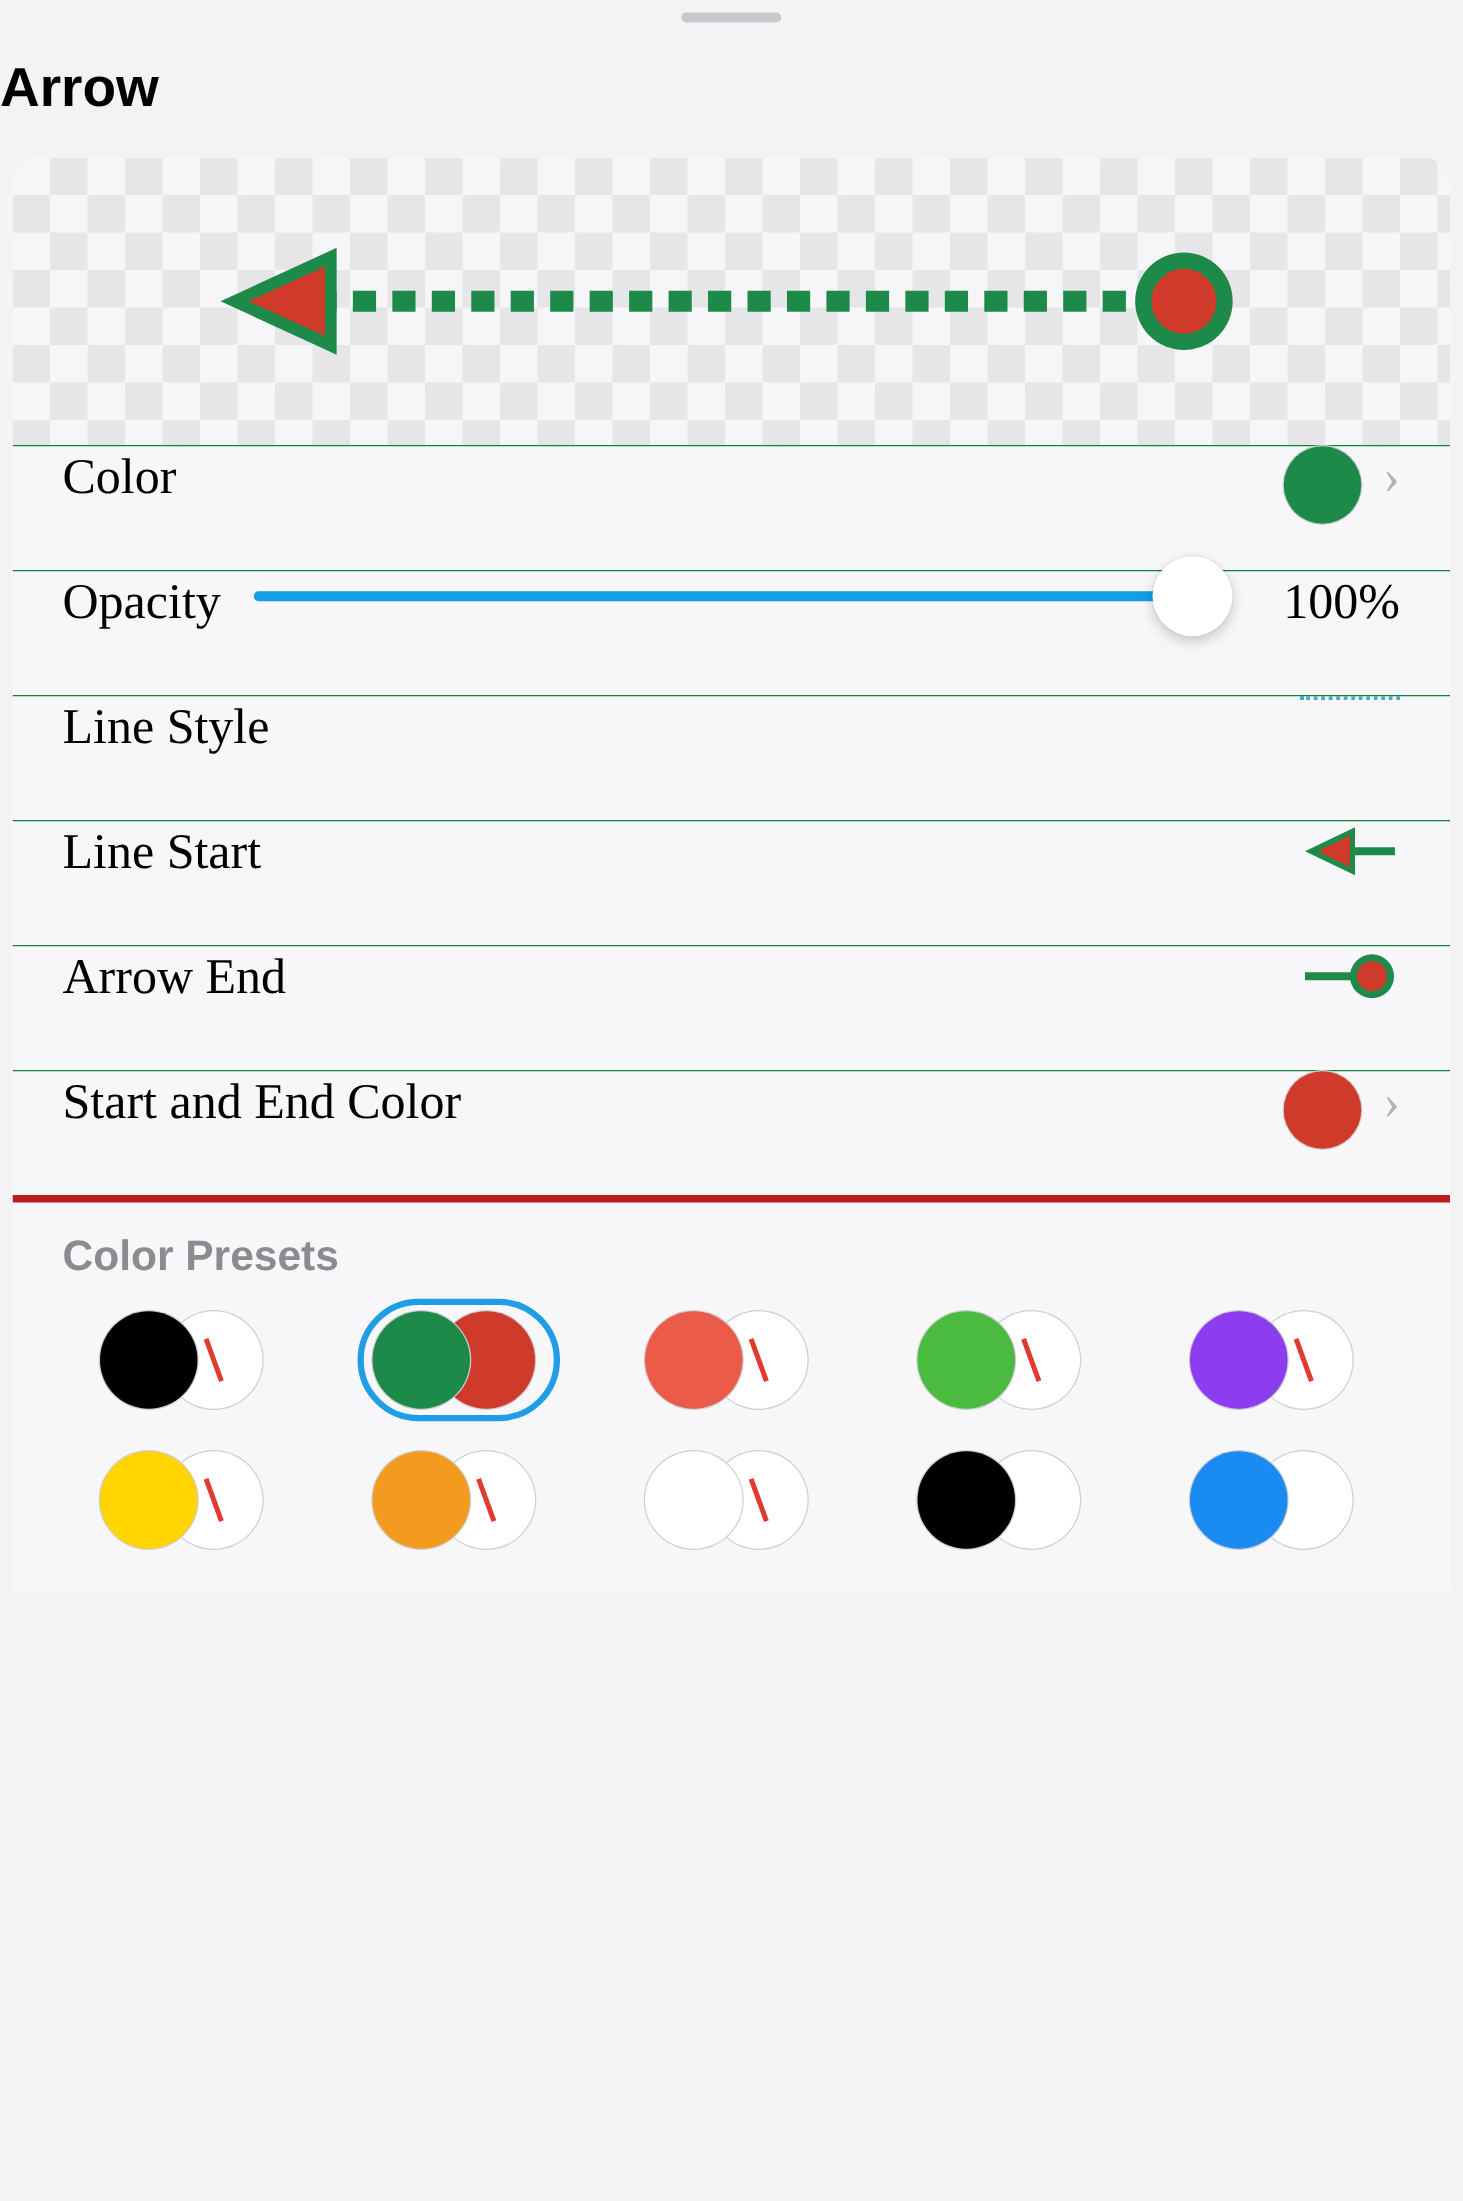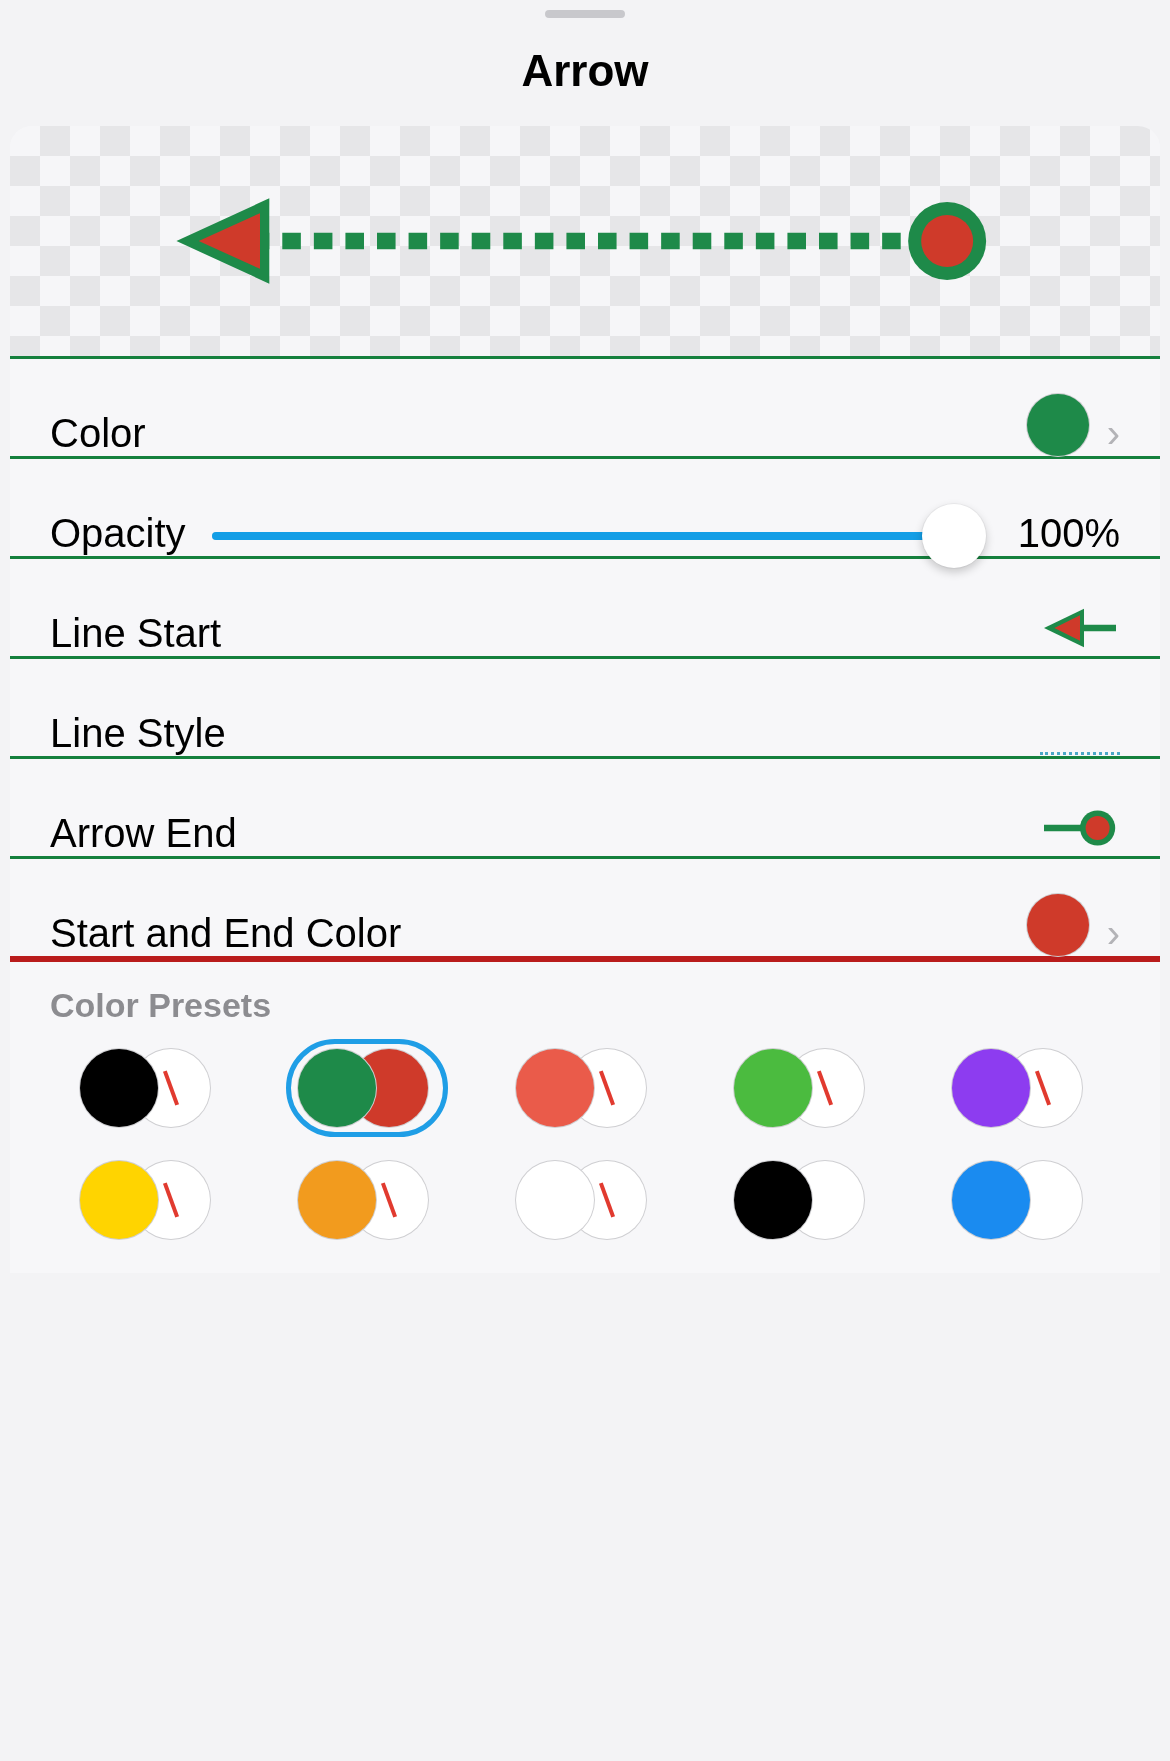--- a/index.html
+++ b/index.html
@@ -12,21 +12,21 @@
     overflow: hidden;
   }
   .sheet {
     width: 100%;
   }
   .grabber {
     width: 80px; height: 8px; background: #c8c8cc; border-radius: 4px;
     margin: 10px auto 0;
   }
   .title {
-    text-align: center;
+    text-align: left;
     font-size: 44px;
     font-weight: 700;
     color: #000;
     padding: 28px 0 30px;
   }
   .panel {
     margin: 0 10px;
     background: #f7f7f9;
     border-radius: 22px 22px 0 0;
     overflow: hidden;
@@ -36,24 +36,25 @@
     background-image:
       linear-gradient(45deg,#e6e6e8 25%,transparent 25%,transparent 75%,#e6e6e8 75%),
       linear-gradient(45deg,#e6e6e8 25%,transparent 25%,transparent 75%,#e6e6e8 75%);
     background-color:#f6f6f8;
     background-size: 60px 60px;
     background-position: 0 0, 30px 30px;
     display:flex; align-items:center; justify-content:center;
   }
   .preview svg { width: 92%; height: 130px; }
   .row {
-    display:flex; align-items:flex-end;
+    display:flex; align-items:flex-start;
     padding: 0 40px;
     min-height: 100px;
-    border-top: 3px solid #15803d;
+    border-top: 1px solid #15803d;
+    font-family: Liberation Serif, serif;
   }
   .row:first-of-type { border-top: none; }
   .row .label {
     font-size: 40px; color: #000; flex: 0 0 auto;
   }
   .row .spacer { flex: 1 1 auto; }
   .chev {
     font-size: 40px; color: #b3b3b7; margin-left: 18px;
   }
   .swatch {
@@ -150,38 +151,38 @@
       <div class="slider-wrap">
         <div class="track"></div>
         <div class="fill" style="width:100%"></div>
         <div class="thumb" style="left:100%"></div>
       </div>
       <span class="valtext">100%</span>
     </div>
 
 
     <div class="row">
+      <span class="label">Line Style</span>
+      <span class="spacer"></span>
+      <span class="linestyle-preview"></span>
+    </div>
+
+    <div class="row">
       <span class="label">Line Start</span>
       <span class="spacer"></span>
       <span class="linestart-preview">
         <svg viewBox="0 0 100 60">
           <line x1="50" y1="30" x2="95" y2="30" stroke="#1e8a49" stroke-width="8"></line>
           <polygon points="5,30 55,6 55,54" fill="#1e8a49"></polygon>
           <polygon points="18,30 50,14 50,46" fill="#cf3a2a"></polygon>
         </svg>
       </span>
     </div>
 
     <div class="row">
-      <span class="label">Line Style</span>
-      <span class="spacer"></span>
-      <span class="linestyle-preview"></span>
-    </div>
-
-    <div class="row">
       <span class="label">Arrow End</span>
       <span class="spacer"></span>
       <span class="lineend-preview">
         <svg viewBox="0 0 100 60">
           <line x1="5" y1="30" x2="60" y2="30" stroke="#1e8a49" stroke-width="8"></line>
           <circle cx="72" cy="30" r="22" fill="#1e8a49"></circle>
           <circle cx="72" cy="30" r="15" fill="#cf3a2a"></circle>
         </svg>
       </span>
     </div>

